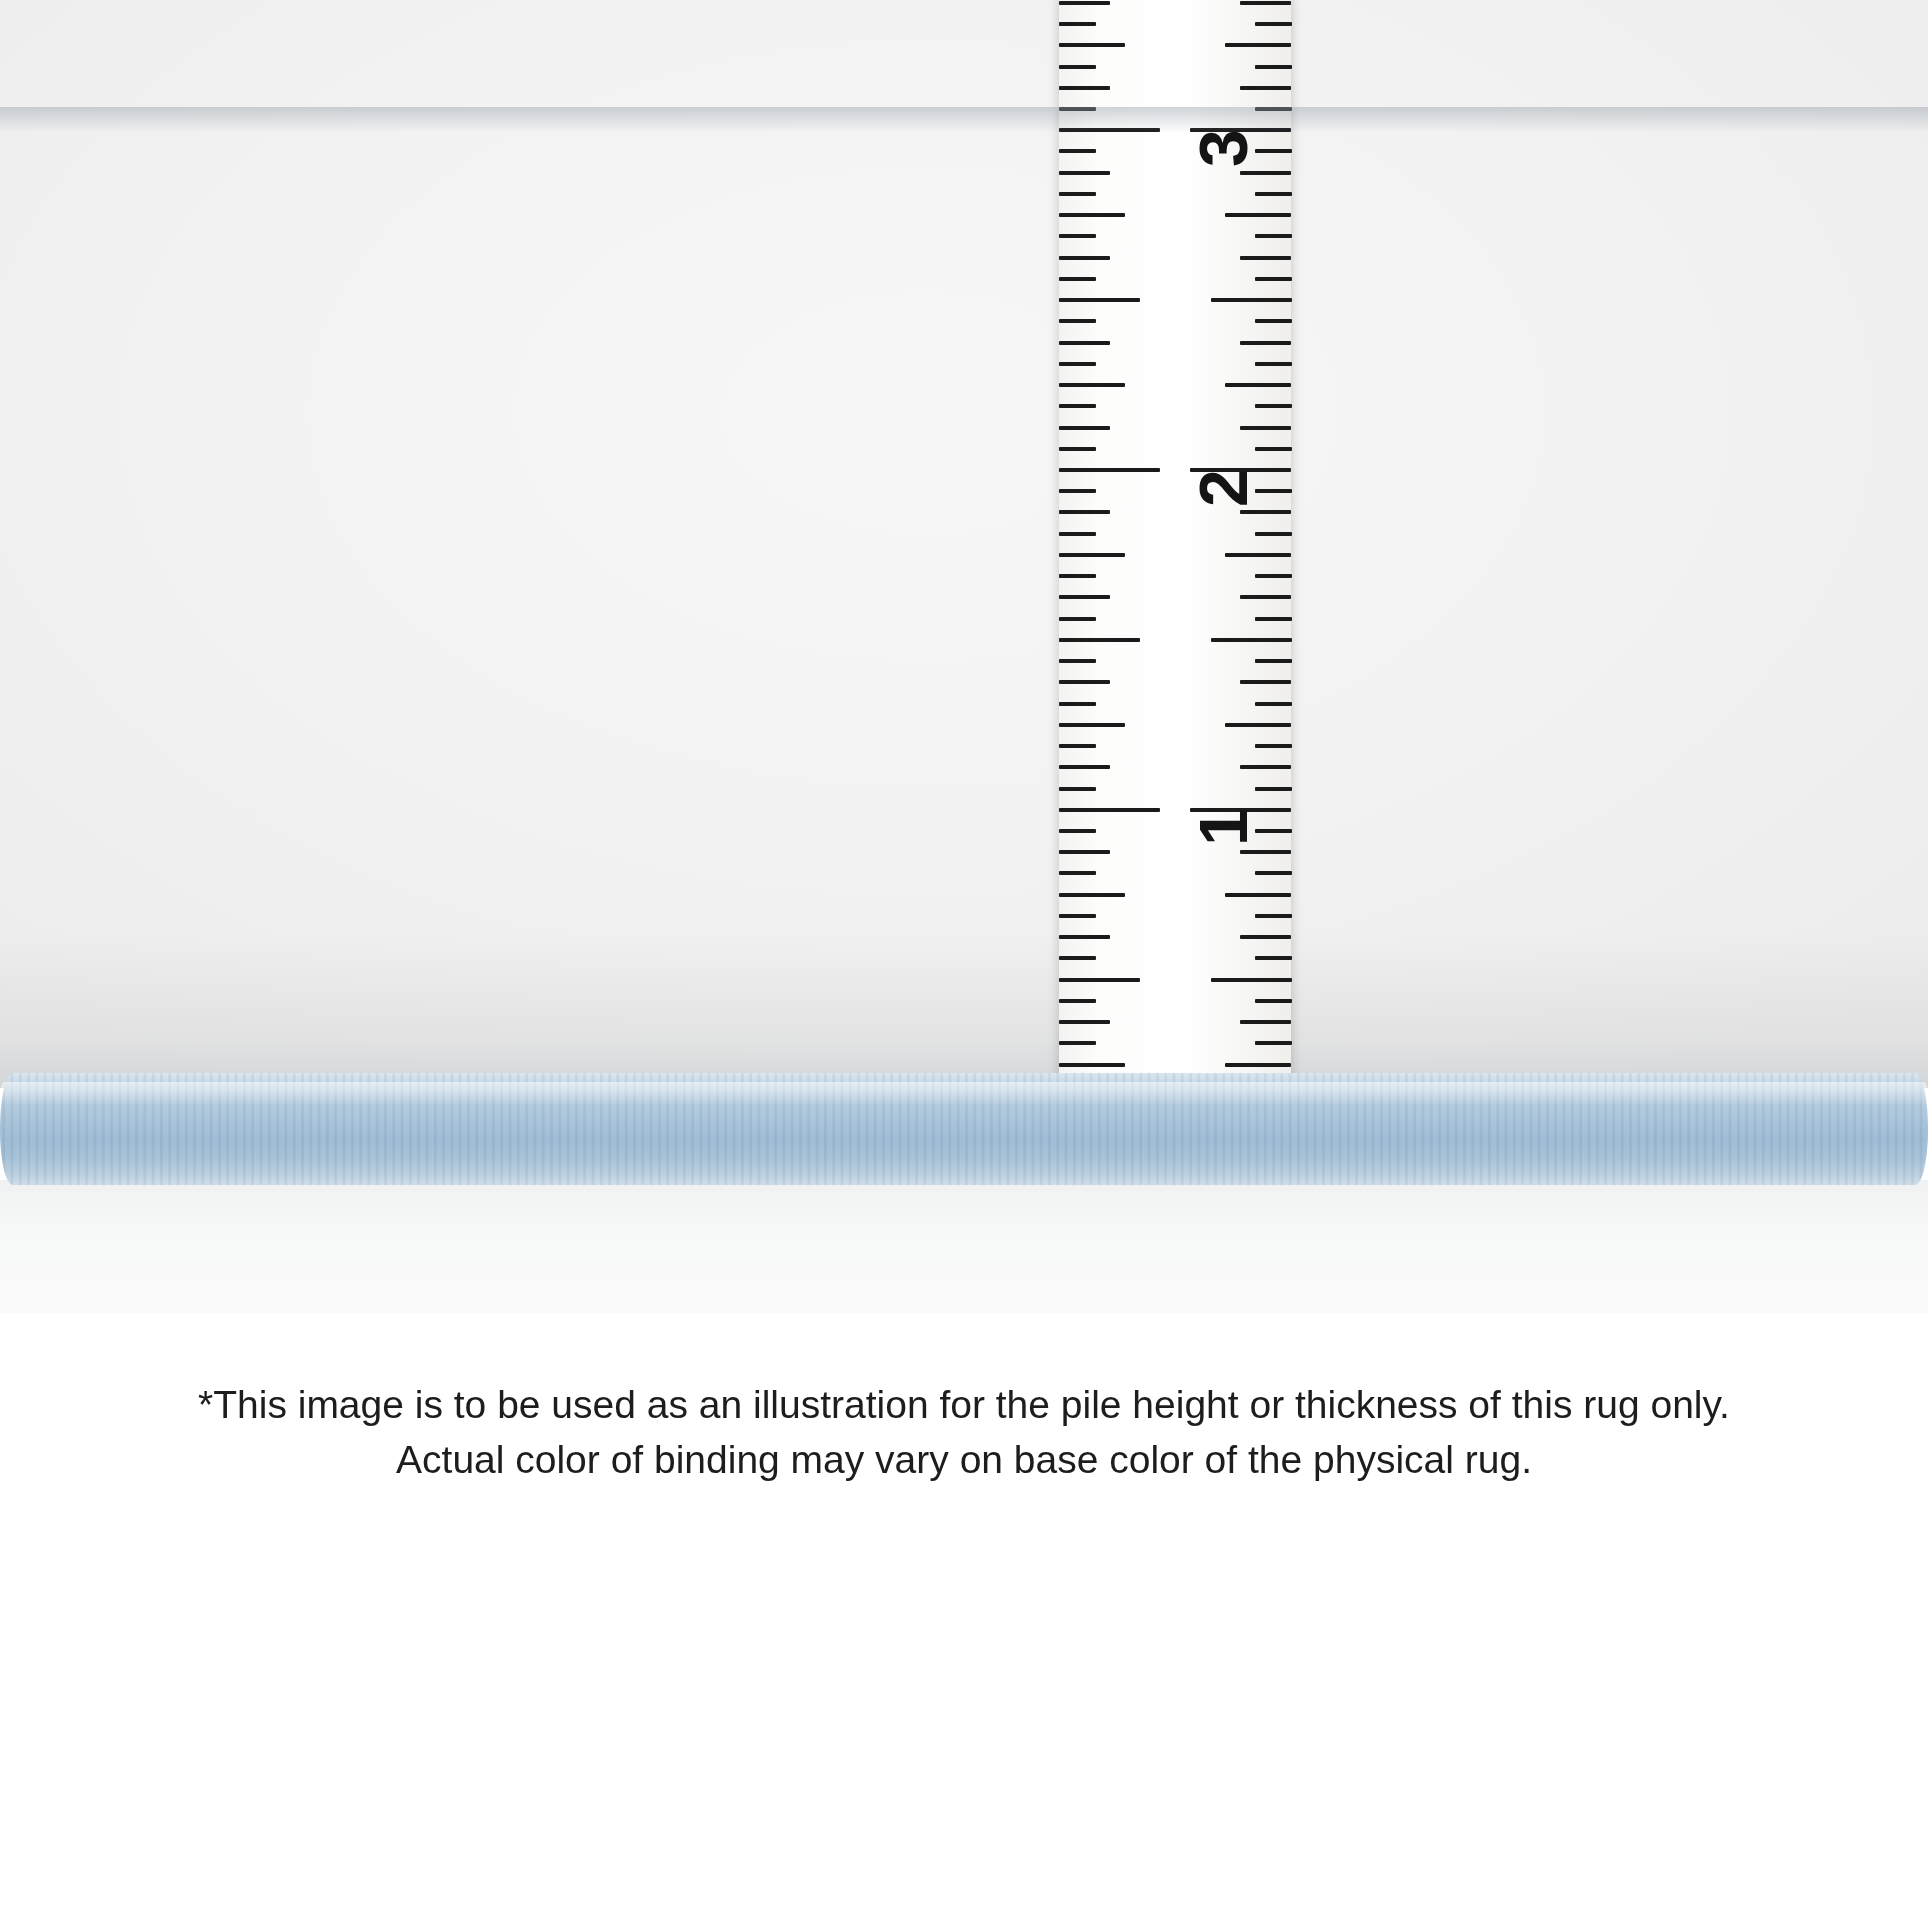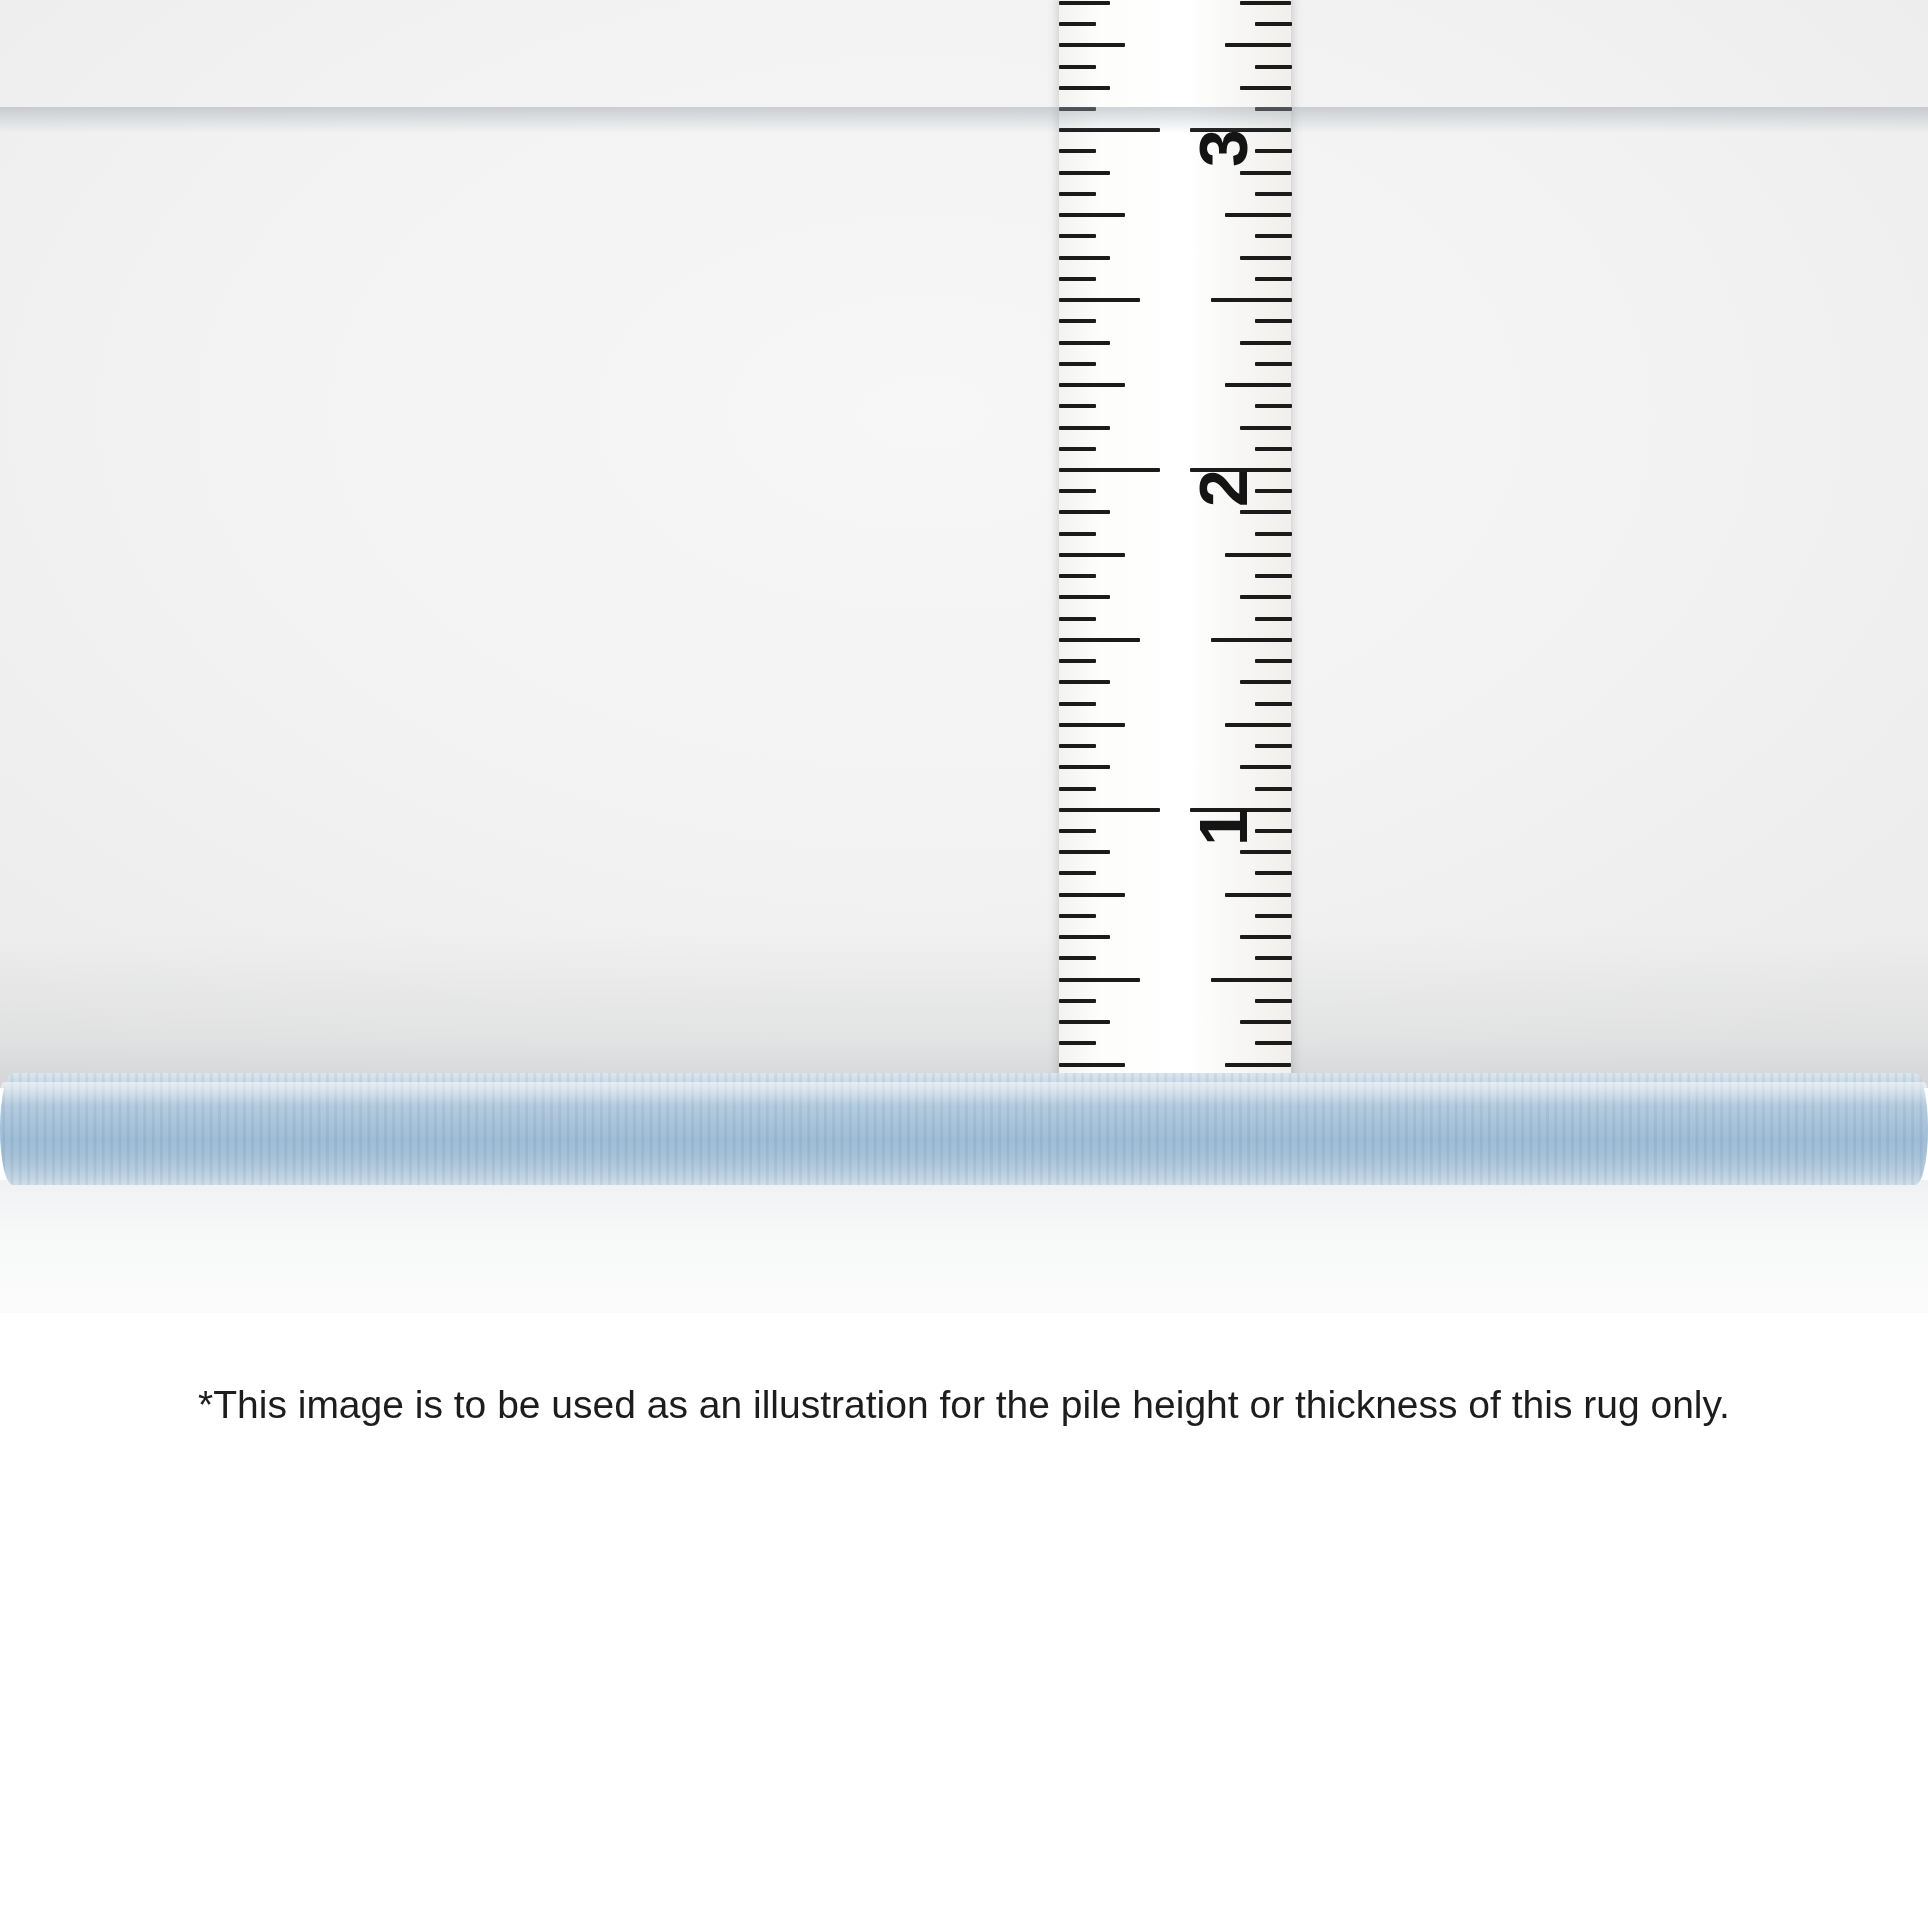--- a/index.html
+++ b/index.html
@@ -304,16 +304,17 @@
       <div class="rug-body"></div>
       <div class="rug-stitch"></div>
       <div class="rug-highlight"></div>
     </div>
     <div class="rug-shadow"></div>
 
   </div>
 
   <div class="caption">
     <span class="line">*This image is to be used as an illustration for the pile height or thickness of this rug only.</span>
+    <span class="line">Actual color of binding may vary on base color of the physical rug.</span>
   </div>
 
 </div>
 
 
 </body></html>

